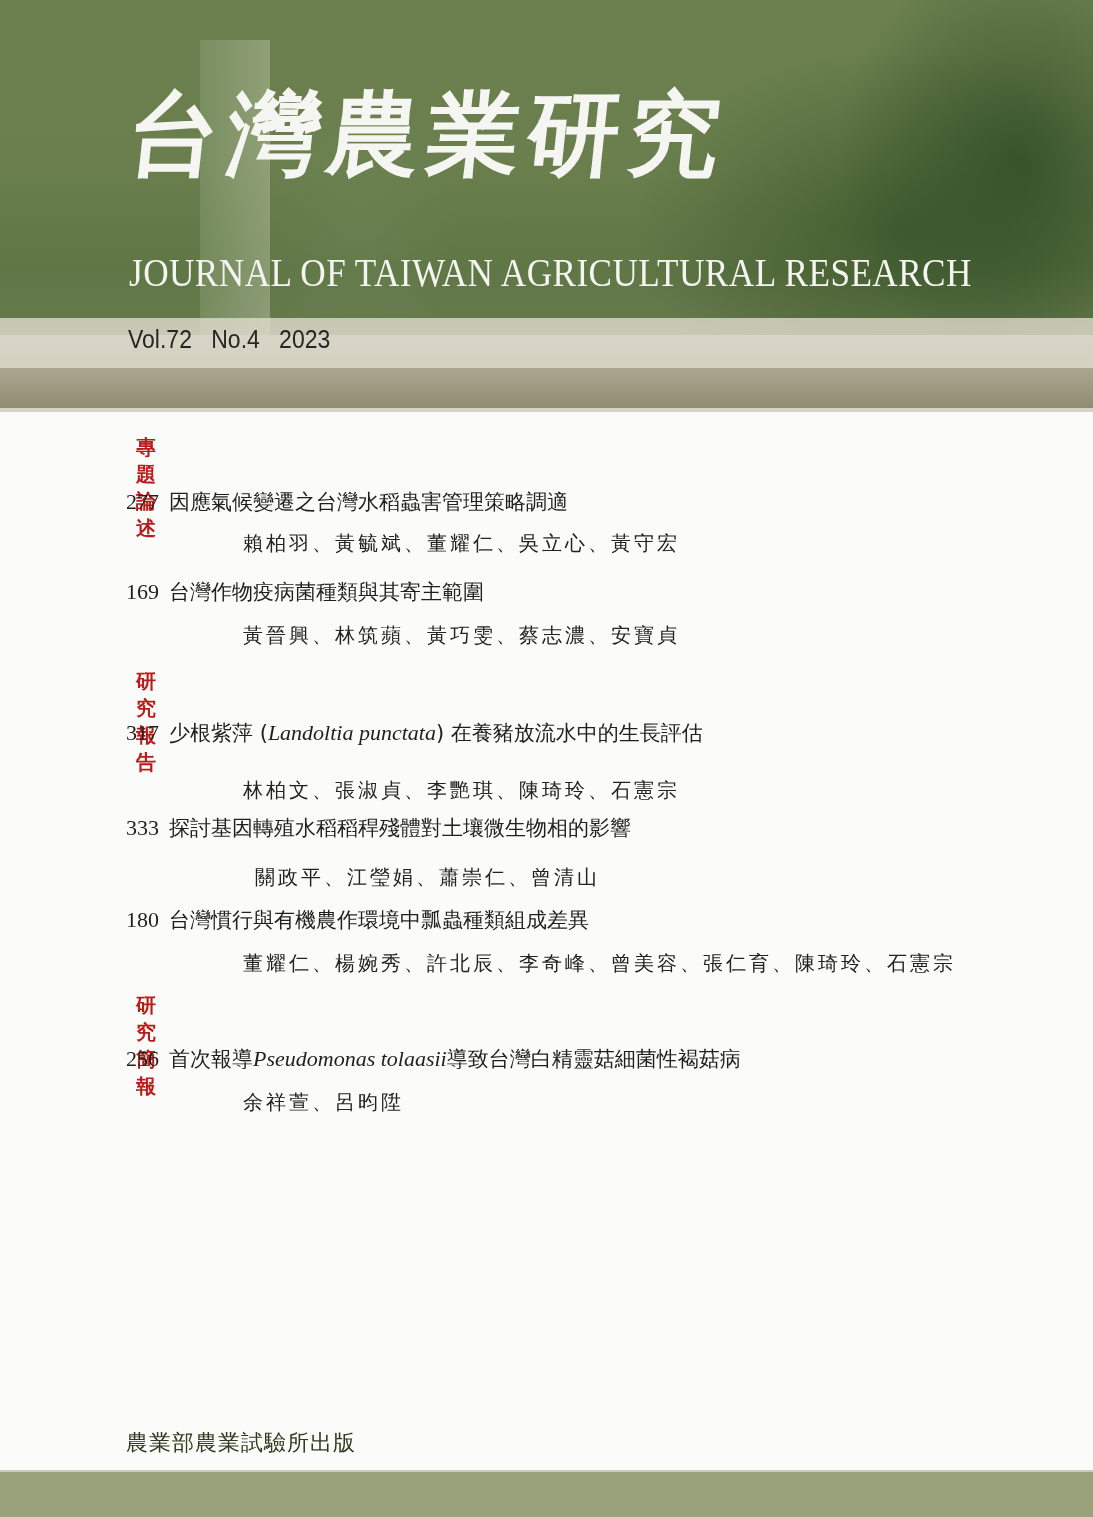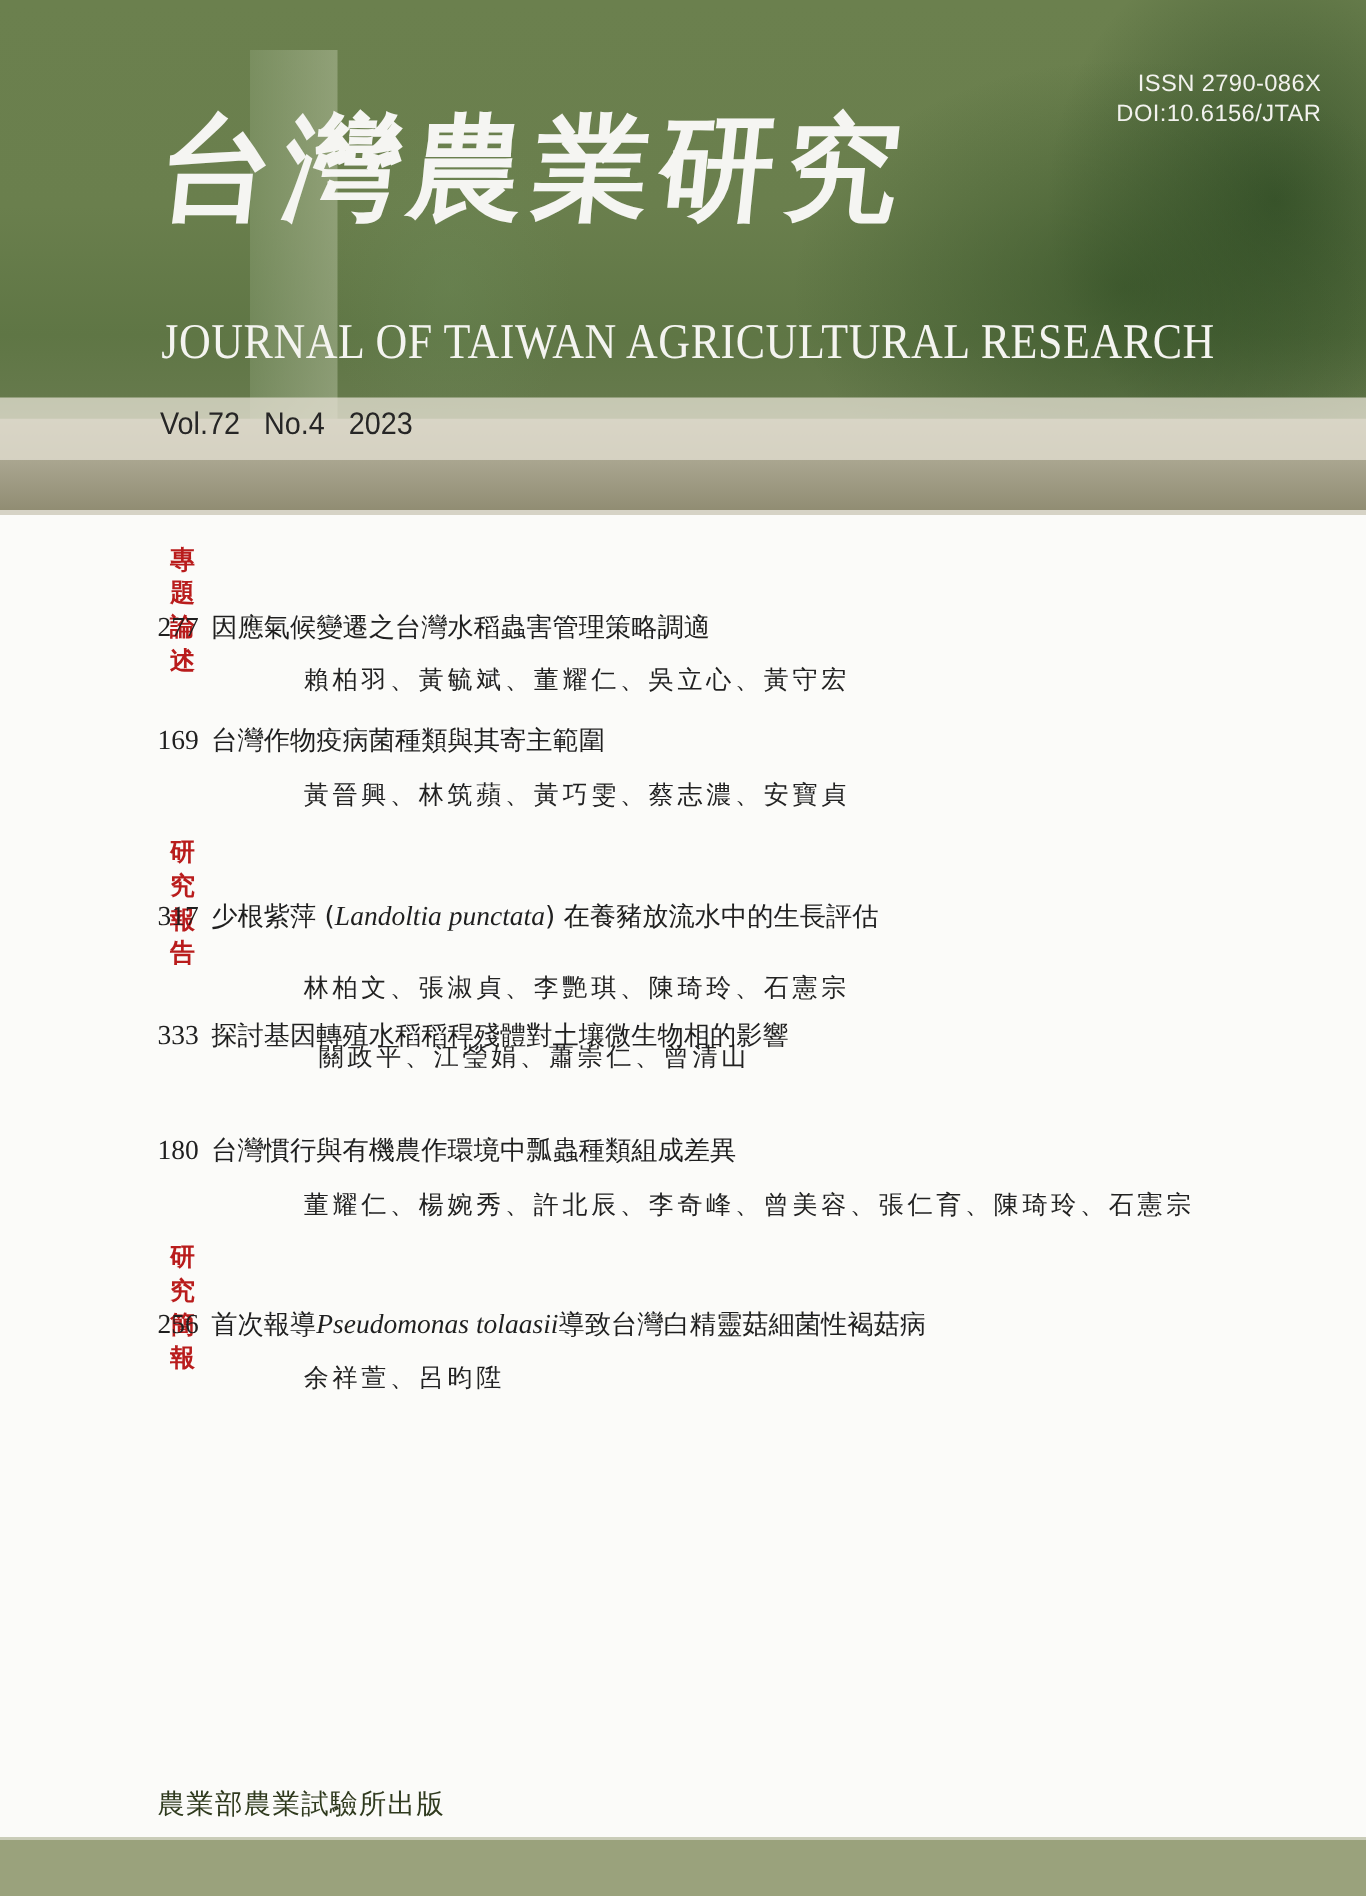--- a/index.html
+++ b/index.html
@@ -90,24 +90,20 @@
 </style>
 </head>
 <body>
 
 <div class="header">
   <div class="pillar"></div>
   <div class="road"></div>
   <div class="vol-band"></div>
   <div class="bottom-edge"></div>
 
-  <div class="issn">
-    <div>ISSN 2790-086X</div>
-    <div>DOI:10.6156/JTAR</div>
-  </div>
 
   <div class="title-zh">台灣農業研究</div>
   <div class="title-en">JOURNAL OF TAIWAN AGRICULTURAL RESEARCH</div>
 
   <div class="issue">
     <span>Vol.72</span>
     <span>No.4</span>
     <span>2023</span>
   </div>
 </div>
@@ -129,21 +125,21 @@
   <div class="section-head" style="top:668px;">研究報告</div>
 
   <div class="entry-title" style="top:719px;">
     <span class="page">317</span><span class="cjk">少根紫萍 (</span><i>Landoltia punctata</i><span class="cjk">) 在養豬放流水中的生長評估</span>
   </div>
   <div class="authors" style="top:763px;margin-top:14px;">林柏文、張淑貞、李艷琪、陳琦玲、石憲宗</div>
 
   <div class="entry-title" style="top:814px;">
     <span class="page">333</span><span class="cjk">探討基因轉殖水稻稻稈殘體對土壤微生物相的影響</span>
   </div>
-  <div class="authors" style="top:832px;padding-left:12px;">關政平、江瑩娟、蕭崇仁、曾清山</div>
+  <div class="authors" style="top:864px;padding-left:12px;">關政平、江瑩娟、蕭崇仁、曾清山</div>
 
   <div class="entry-title" style="top:906px;">
     <span class="page">180</span><span class="cjk">台灣慣行與有機農作環境中瓢蟲種類組成差異</span>
   </div>
   <div class="authors" style="top:950px;">董耀仁、楊婉秀、許北辰、李奇峰、曾美容、張仁育、陳琦玲、石憲宗</div>
 
   <div class="section-head" style="top:992px;">研究簡報</div>
 
   <div class="entry-title" style="top:1045px;">
     <span class="page">256</span><span class="cjk">首次報導</span><i>Pseudomonas tolaasii</i><span class="cjk">導致台灣白精靈菇細菌性褐菇病</span>

